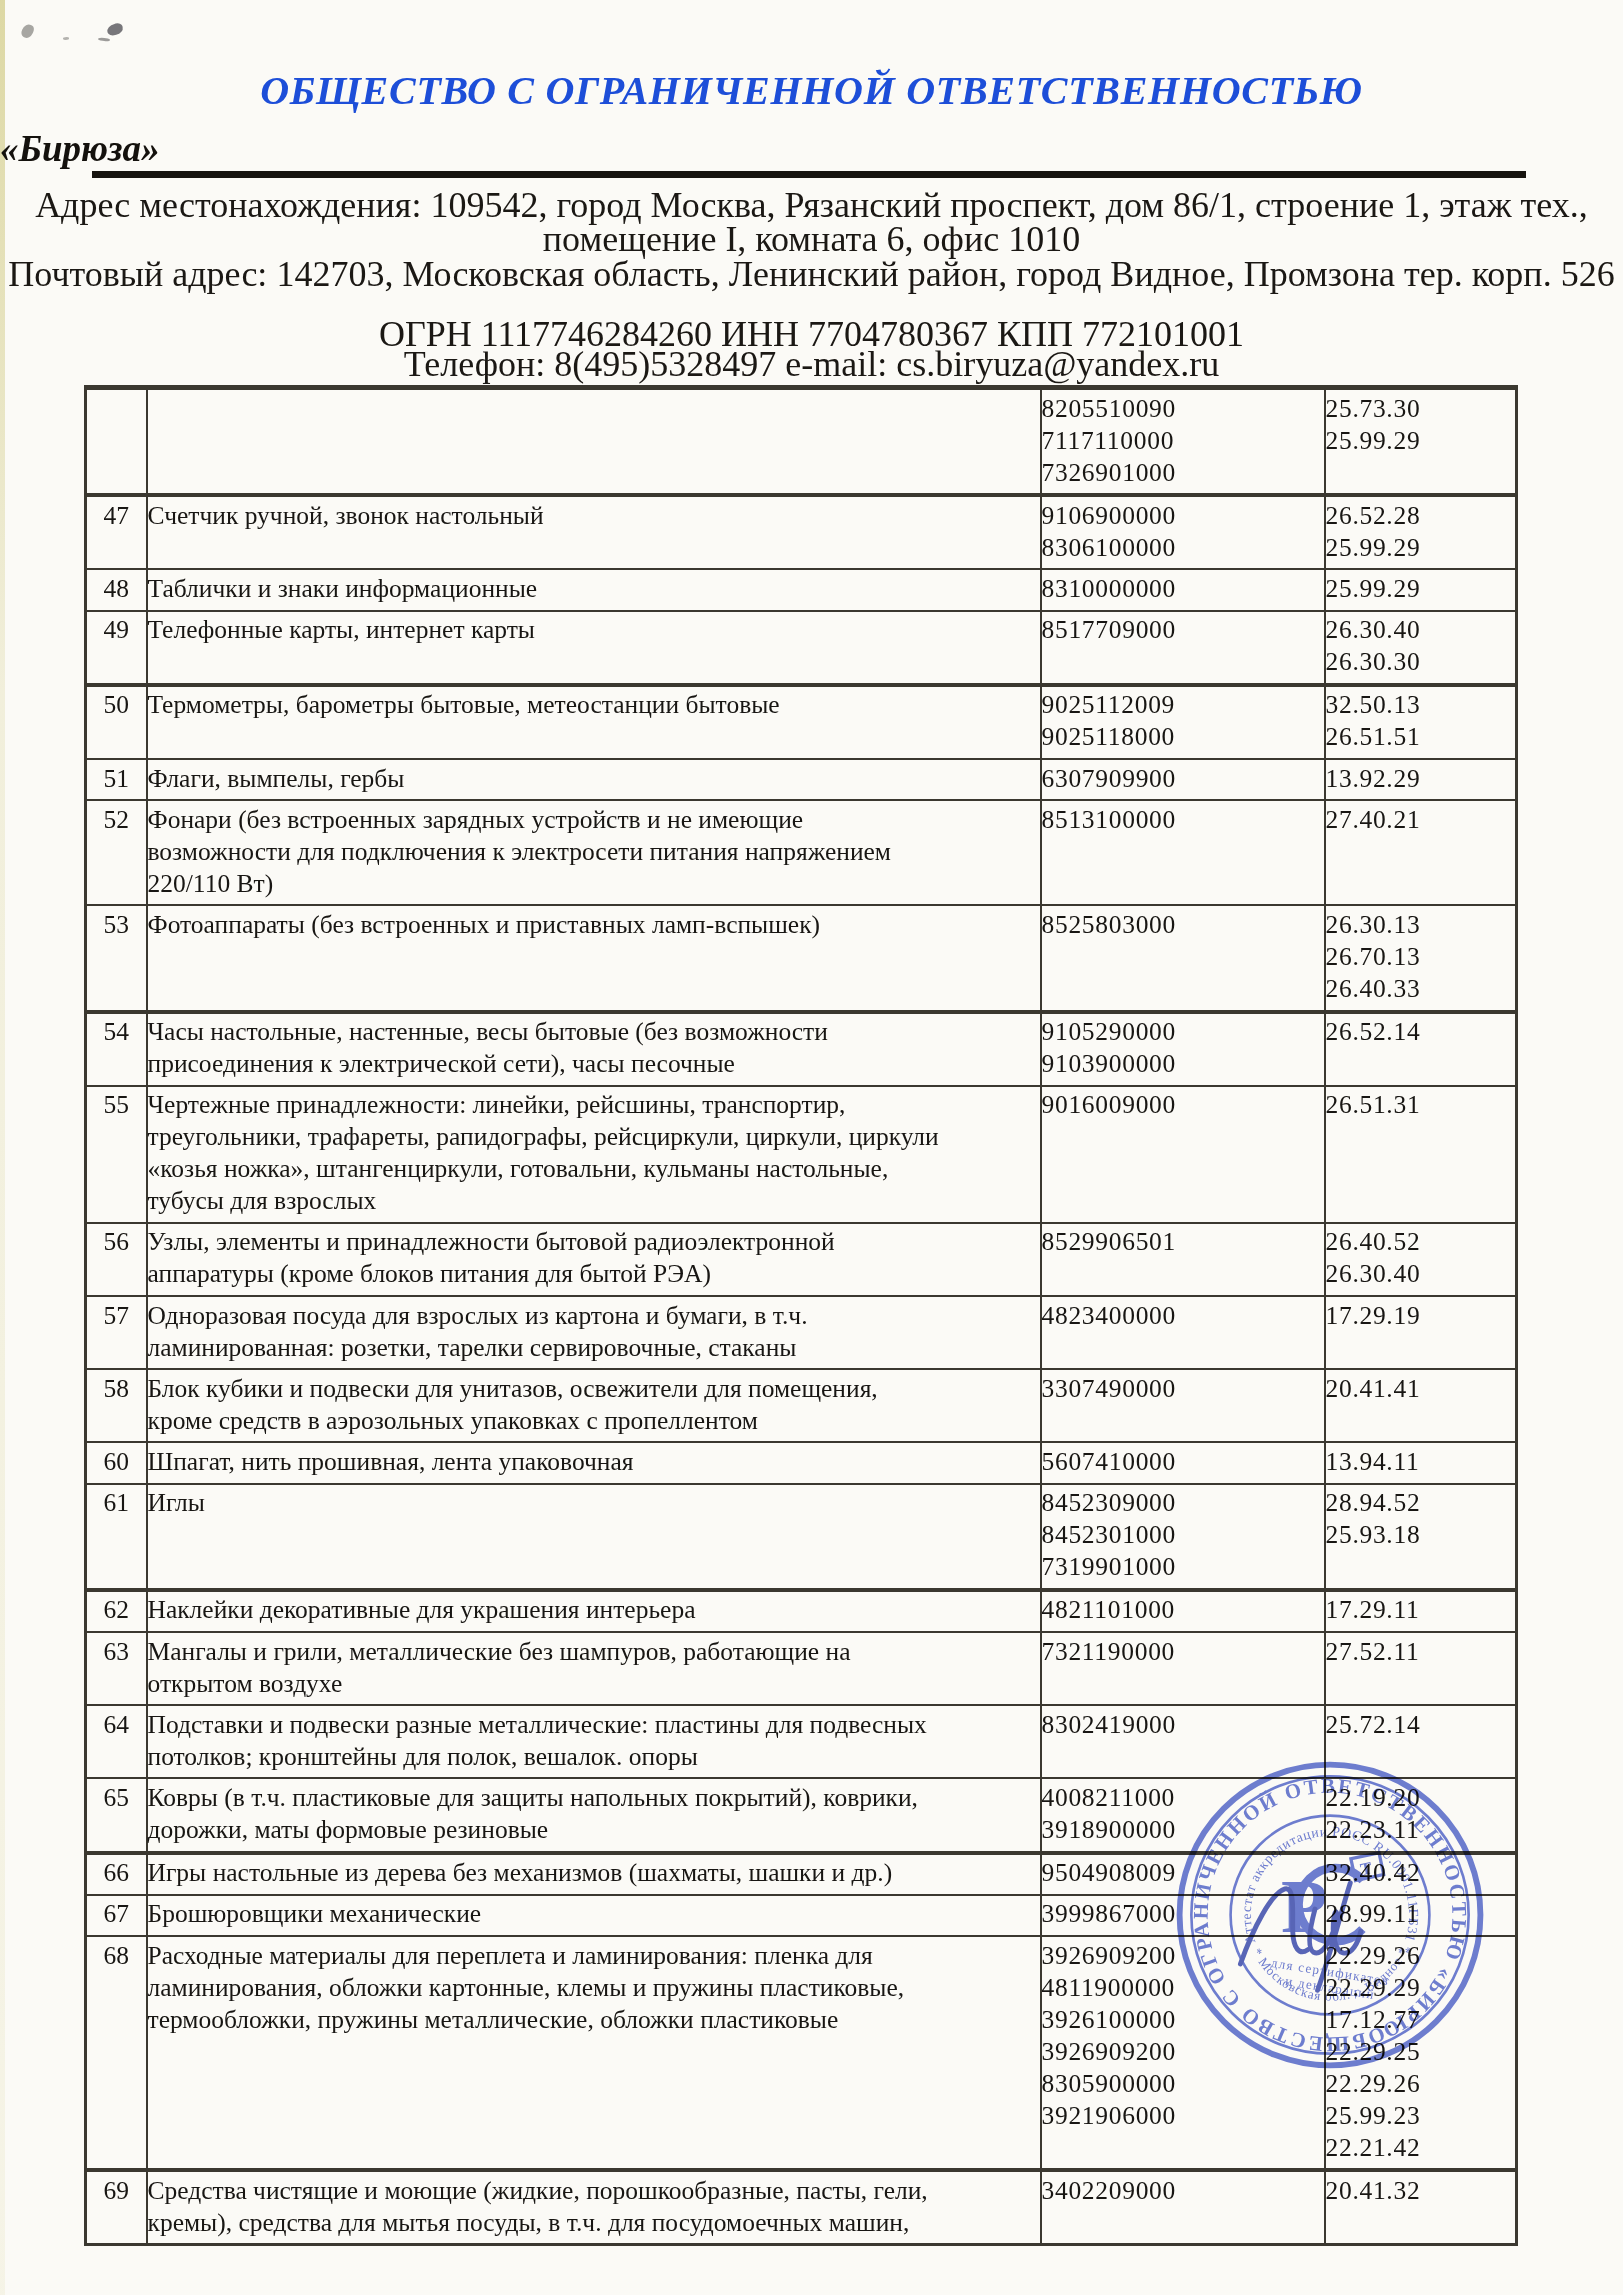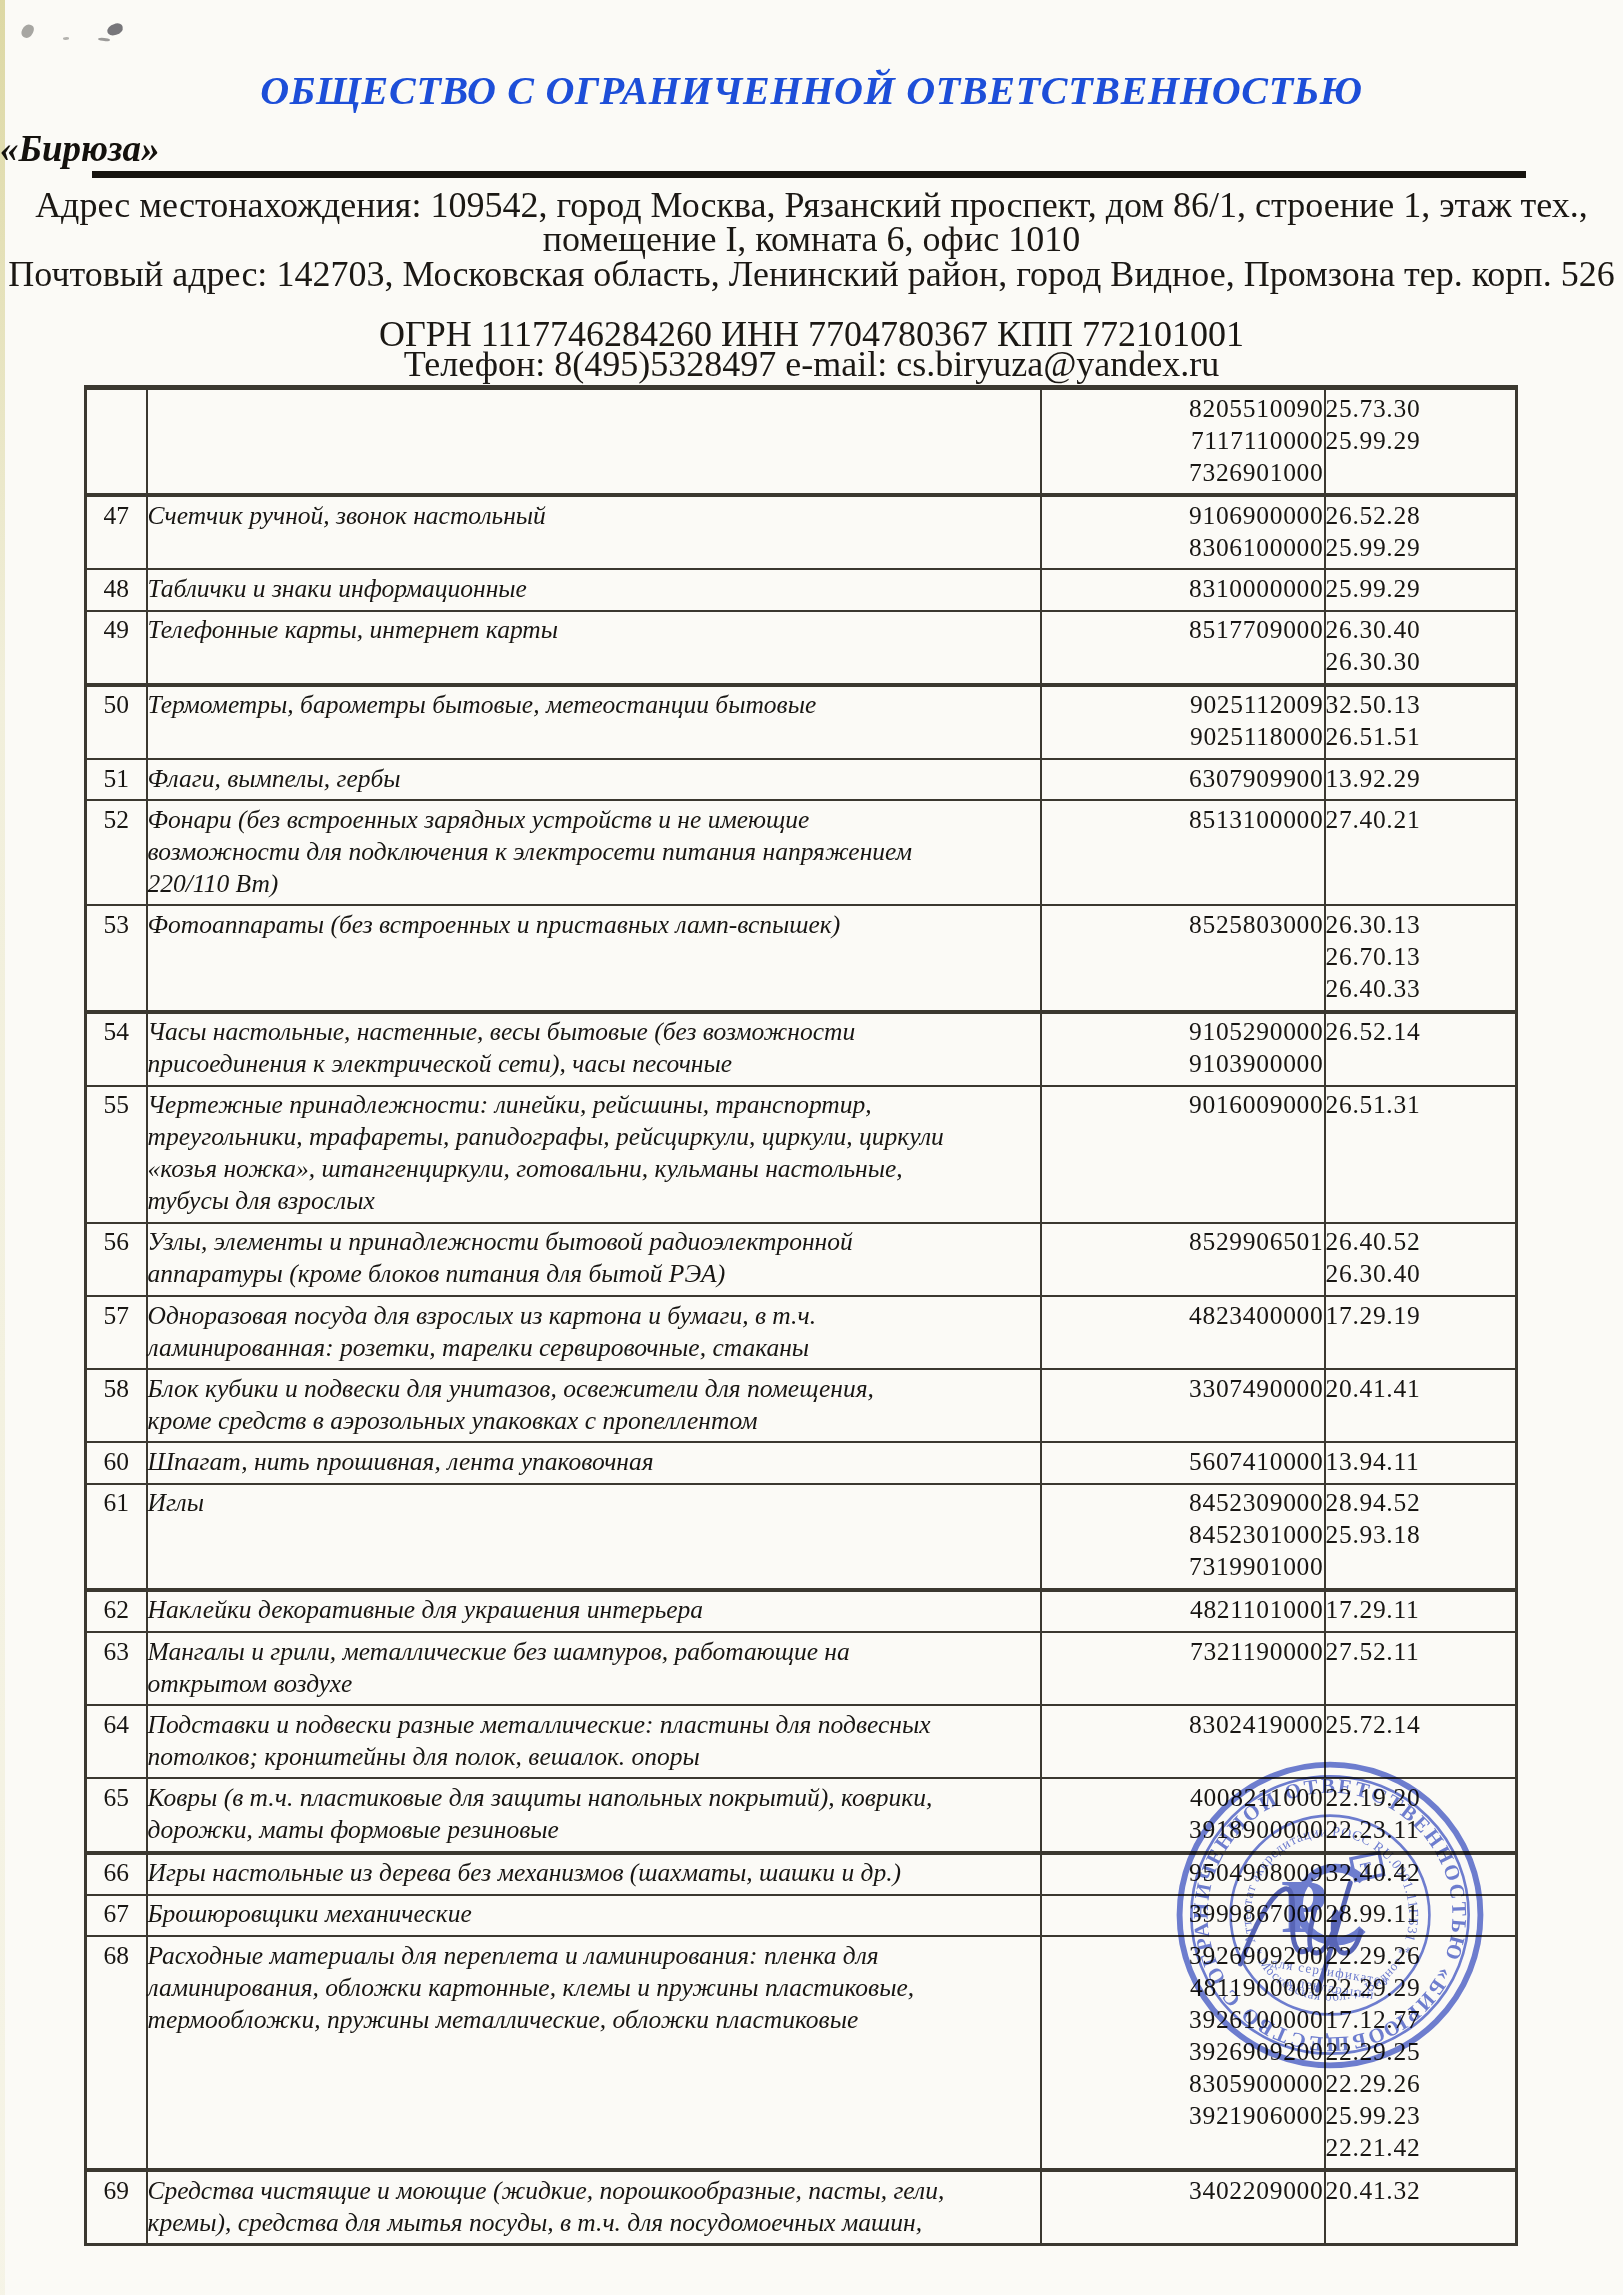--- a/index.html
+++ b/index.html
@@ -37,22 +37,22 @@
   table.doc col.w-desc{width:894px;}
   table.doc col.w-code{width:284px;}
   table.doc col.w-okpd{width:192px;}
   table.doc td{
     border:2px solid #3b3830;vertical-align:top;
     font-size:25.5px;line-height:32px;white-space:pre-line;
     padding:2.6px 0 4.6px 0;color:#181613;
   }
   table.doc tr.thick td{border-top-width:4.6px;}
   td.c-num{text-align:center;}
-  td.c-desc{padding-left:11.8px;padding-right:22px;font-style:italic;}
-  td.c-code{padding-left:15.7px;letter-spacing:0.7px;text-align:right;}
+  td.c-desc{padding-left:11.8px;padding-right:22px;}
+  td.c-code{padding-left:15.7px;letter-spacing:0.7px;}
   td.c-okpd{padding-left:11.8px;letter-spacing:0.7px;}
 
   .stamp{position:absolute;left:1175px;top:1760px;width:310px;height:310px;
     mix-blend-mode:multiply;opacity:.85;}
 </style>
 </head>
 <body>
 
 <div class="scan-edge"></div>
 <div class="speck s1"></div>

